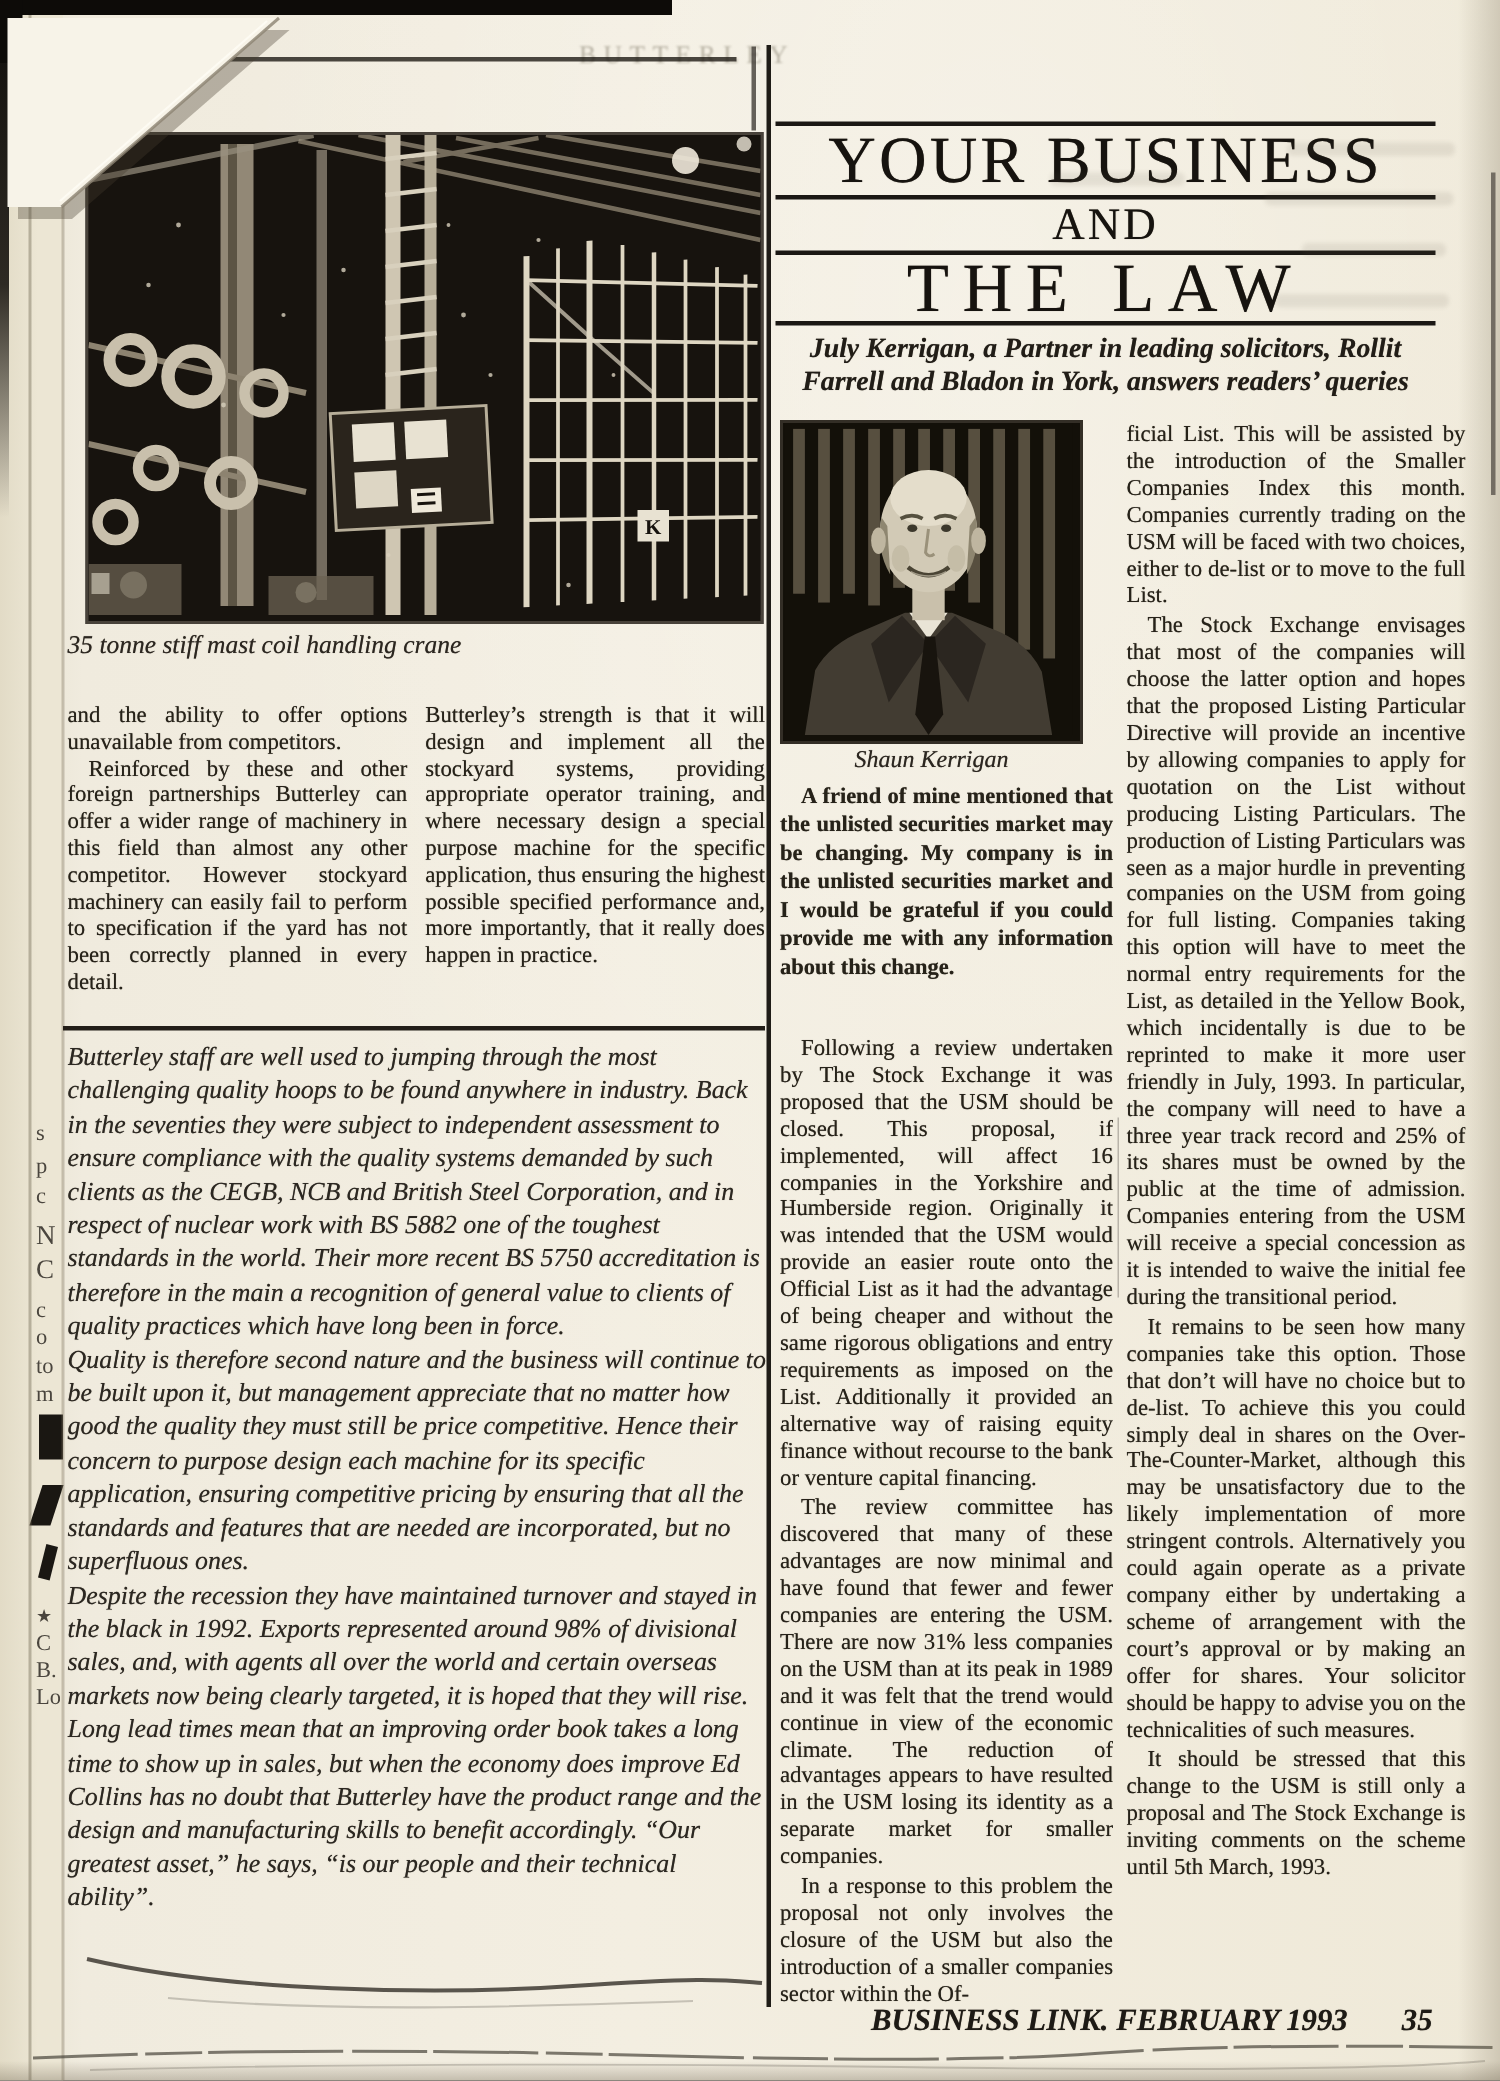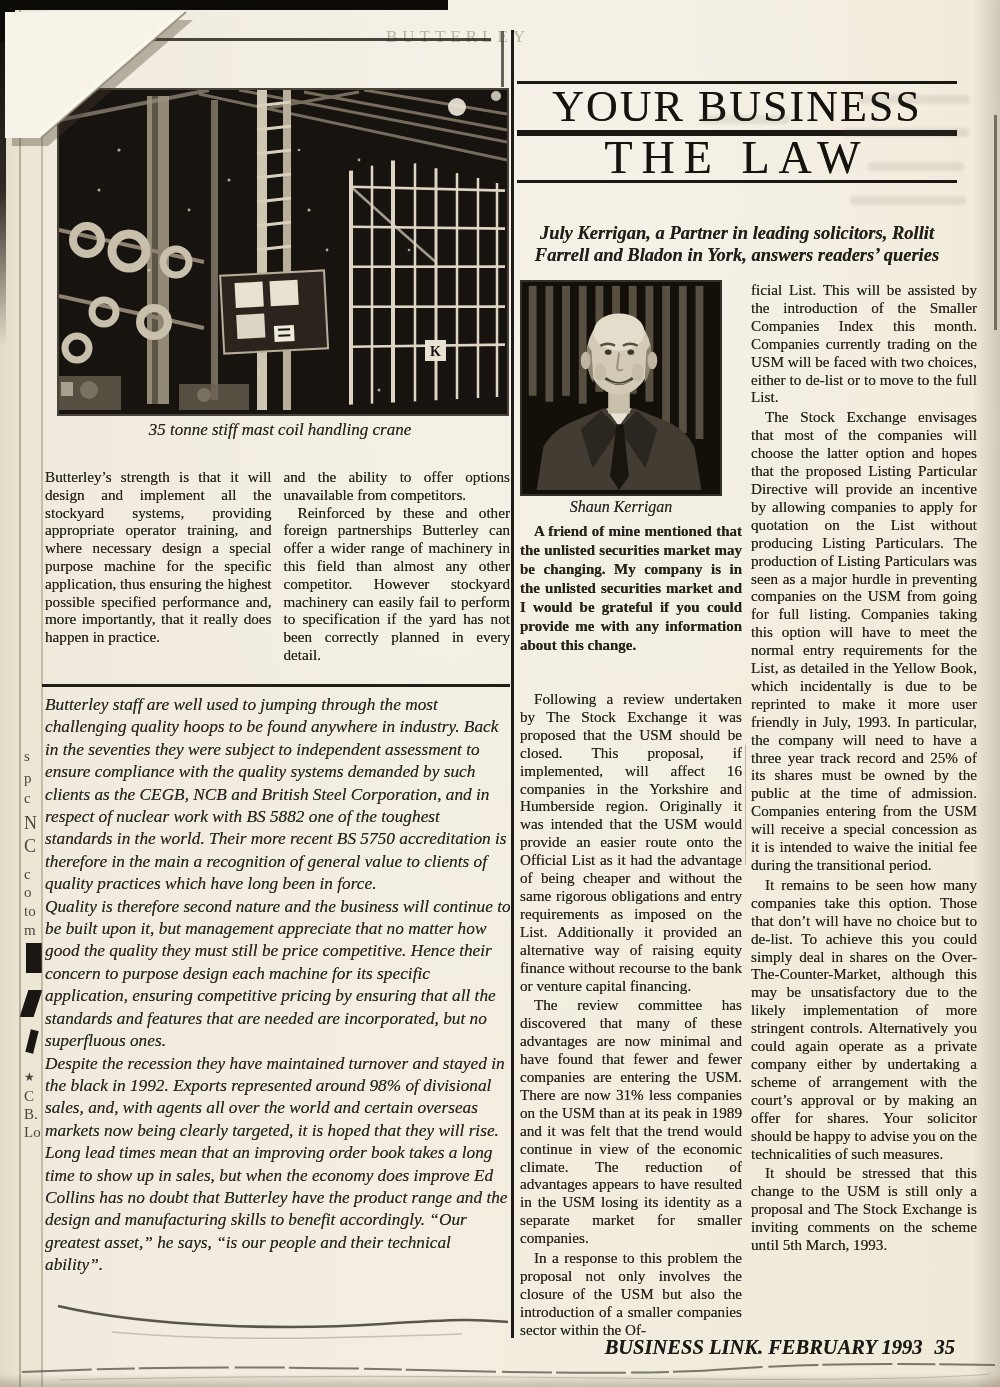--- a/index.html
+++ b/index.html
@@ -26,21 +26,21 @@
   .right-tick{left:994px;top:115px;width:3px;height:215px;background:rgba(35,30,25,.55);}
   .frag{position:absolute;left:24px;width:16px;overflow:hidden;font-size:15px;color:#2e2a24;opacity:.85;}
   .blk{position:absolute;background:#1a1712;}
   .ghost-line{position:absolute;background:#5a5142;opacity:.10;border-radius:4px;filter:blur(1.3px);height:9px;}
   .ghost-head{left:348px;top:27px;width:165px;font-size:17px;letter-spacing:5px;color:rgba(100,92,74,.42);filter:blur(.6px);margin-left:38px;}
 
   
   .left-rule-top{left:143px;top:38px;width:348px;height:3px;background:rgba(30,26,20,.8);}
   .divider-tick{left:501px;top:31px;width:3px;height:56px;background:rgba(40,34,28,.7);}
   .crane-fig{left:57px;top:88px;width:448px;height:324px;border:2px solid #48423a;background:#17130e;}
-  .crane-caption{left:45px;top:420px;width:470px;text-align:center;font-style:italic;font-size:17px;color:#2b2620;}
+  .crane-caption{left:45px;top:420px;width:470px;font-style:italic;font-size:17px;color:#2b2620;}
   .two-cols{left:45px;top:468px;width:465px;height:214px;display:flex;gap:12px;overflow:hidden;}
   .lcol{width:227px;font-size:15.2px;line-height:17.8px;}
   .feature-rule{left:42px;top:684px;width:468px;height:3px;background:#231e18;}
   .feature{left:45px;top:694px;width:466px;height:620px;overflow:hidden;
     font-style:italic;font-size:17.3px;line-height:22.4px;color:#2b2721;}
   .swoosh{left:42px;top:1296px;width:470px;height:50px;}
 
   
   .divider{left:511px;top:30px;width:3px;height:1308px;background:#1f1c17;}
 
@@ -56,21 +56,21 @@
   .portrait{position:absolute;left:3px;top:232px;width:198px;height:212px;border:2px solid #332e26;background:#131009;}
   .portrait-caption{position:absolute;left:0;top:450px;width:208px;text-align:center;font-style:italic;font-size:16px;color:#2b2620;}
   .question{position:absolute;left:3px;top:474px;width:222px;font-weight:bold;
     font-size:15px;line-height:19px;}
   .midbody{position:absolute;left:3px;top:642px;width:222px;height:698px;overflow:hidden;}
   .rightcol{position:absolute;left:234px;top:233px;width:226px;height:1105px;overflow:hidden;}
   .bodytxt{font-size:15.2px;line-height:17.9px;}
   .gutter-line{left:745px;top:745px;width:1px;height:120px;background:rgba(40,34,28,.28);}
 
   
-  .footer{left:0;top:1336px;width:955px;display:flex;justify-content:flex-end;gap:12px;
+  .footer{left:0;top:1336px;width:955px;display:flex;justify-content:flex-end;gap:36px;
     font-style:italic;font-weight:bold;font-size:20.5px;color:#1d1a15;text-align:center;}
   .bottom-wave{left:0;top:1356px;width:1000px;height:30px;}
 </style>
 </head>
 <body>
 
 <div class="page">
 
   <div class="abs under-strip"></div>
   <span class="frag" style="top:748px">s</span>
@@ -187,25 +187,25 @@
         <circle cx="30" cy="300" r="9" fill="#9a917d"></circle>
           <circle cx="145" cy="305" r="7" fill="#9a917d"></circle>
         <rect x="2" y="292" width="12" height="14" fill="#d8d0bd"></rect>
       </g>
     </svg>
   </figure>
   <div class="abs crane-caption soft">35 tonne stiff mast coil handling crane</div>
 
   <div class="abs two-cols soft">
     <div class="lcol jus">
-      <p>Butterley’s strength is that it will design and implement all the stockyard systems, providing appropriate operator training, and where necessary design a special purpose machine for the specific application, thus ensuring the highest possible specified performance and, more importantly, that it really does happen in practice.</p>
-    </div>
-    <div class="lcol jus">
       <p>and the ability to offer options unavailable from competitors.</p>
       <p class="indent">Reinforced by these and other foreign partnerships Butterley can offer a wider range of machinery in this field than almost any other competitor. However stockyard machinery can easily fail to perform to specification if the yard has not been correctly planned in every detail.</p>
+    </div>
+    <div class="lcol jus">
+      <p>Butterley’s strength is that it will design and implement all the stockyard systems, providing appropriate operator training, and where necessary design a special purpose machine for the specific application, thus ensuring the highest possible specified performance and, more importantly, that it really does happen in practice.</p>
     </div>
   </div>
 
   <div class="abs feature-rule"></div>
   <div class="abs feature soft">
     <p>Butterley staff are well used to jumping through the most challenging quality hoops to be found anywhere in industry. Back in the seventies they were subject to independent assessment to ensure compliance with the quality systems demanded by such clients as the CEGB, NCB and British Steel Corporation, and in respect of nuclear work with BS 5882 one of the toughest standards in the world. Their more recent BS 5750 accreditation is therefore in the main a recognition of general value to clients of quality practices which have long been in force.</p>
     <p>Quality is therefore second nature and the business will continue to be built upon it, but management appreciate that no matter how good the quality they must still be price competitive. Hence their concern to purpose design each machine for its specific application, ensuring competitive pricing by ensuring that all the standards and features that are needed are incorporated, but no superfluous ones.</p>
     <p>Despite the recession they have maintained turnover and stayed in the black in 1992. Exports represented around 98% of divisional sales, and, with agents all over the world and certain overseas markets now being clearly targeted, it is hoped that they will rise.</p>
     <p>Long lead times mean that an improving order book takes a long time to show up in sales, but when the economy does improve Ed Collins has no doubt that Butterley have the product range and the design and manufacturing skills to benefit accordingly. “Our greatest asset,” he says, “is our people and their technical ability”.</p>
   </div>
@@ -215,20 +215,21 @@
   </svg>
 
   <div class="abs divider"></div>
   <div class="abs gutter-line"></div>
 
   <div class="abs right-half">
     <div class="masthead">
       <div class="mast-rule"></div>
       <div class="t1 soft">YOUR BUSINESS</div>
       <div class="mast-rule"></div>
+      <div class="t2 soft">AND</div>
       <div class="mast-rule"></div>
       <div class="t3 soft">THE LAW</div>
       <div class="mast-rule"></div>
     </div>
     <div class="byline soft">July Kerrigan, a Partner in leading solicitors, Rollit Farrell and Bladon in York, answers readers’ queries</div>
 
     <figure class="portrait" style="margin:0">
       <svg width="194" height="208" viewBox="0 0 196 212">
         <rect width="196" height="212" fill="#131009"></rect>
         <g fill="#6e6452" opacity=".75">

